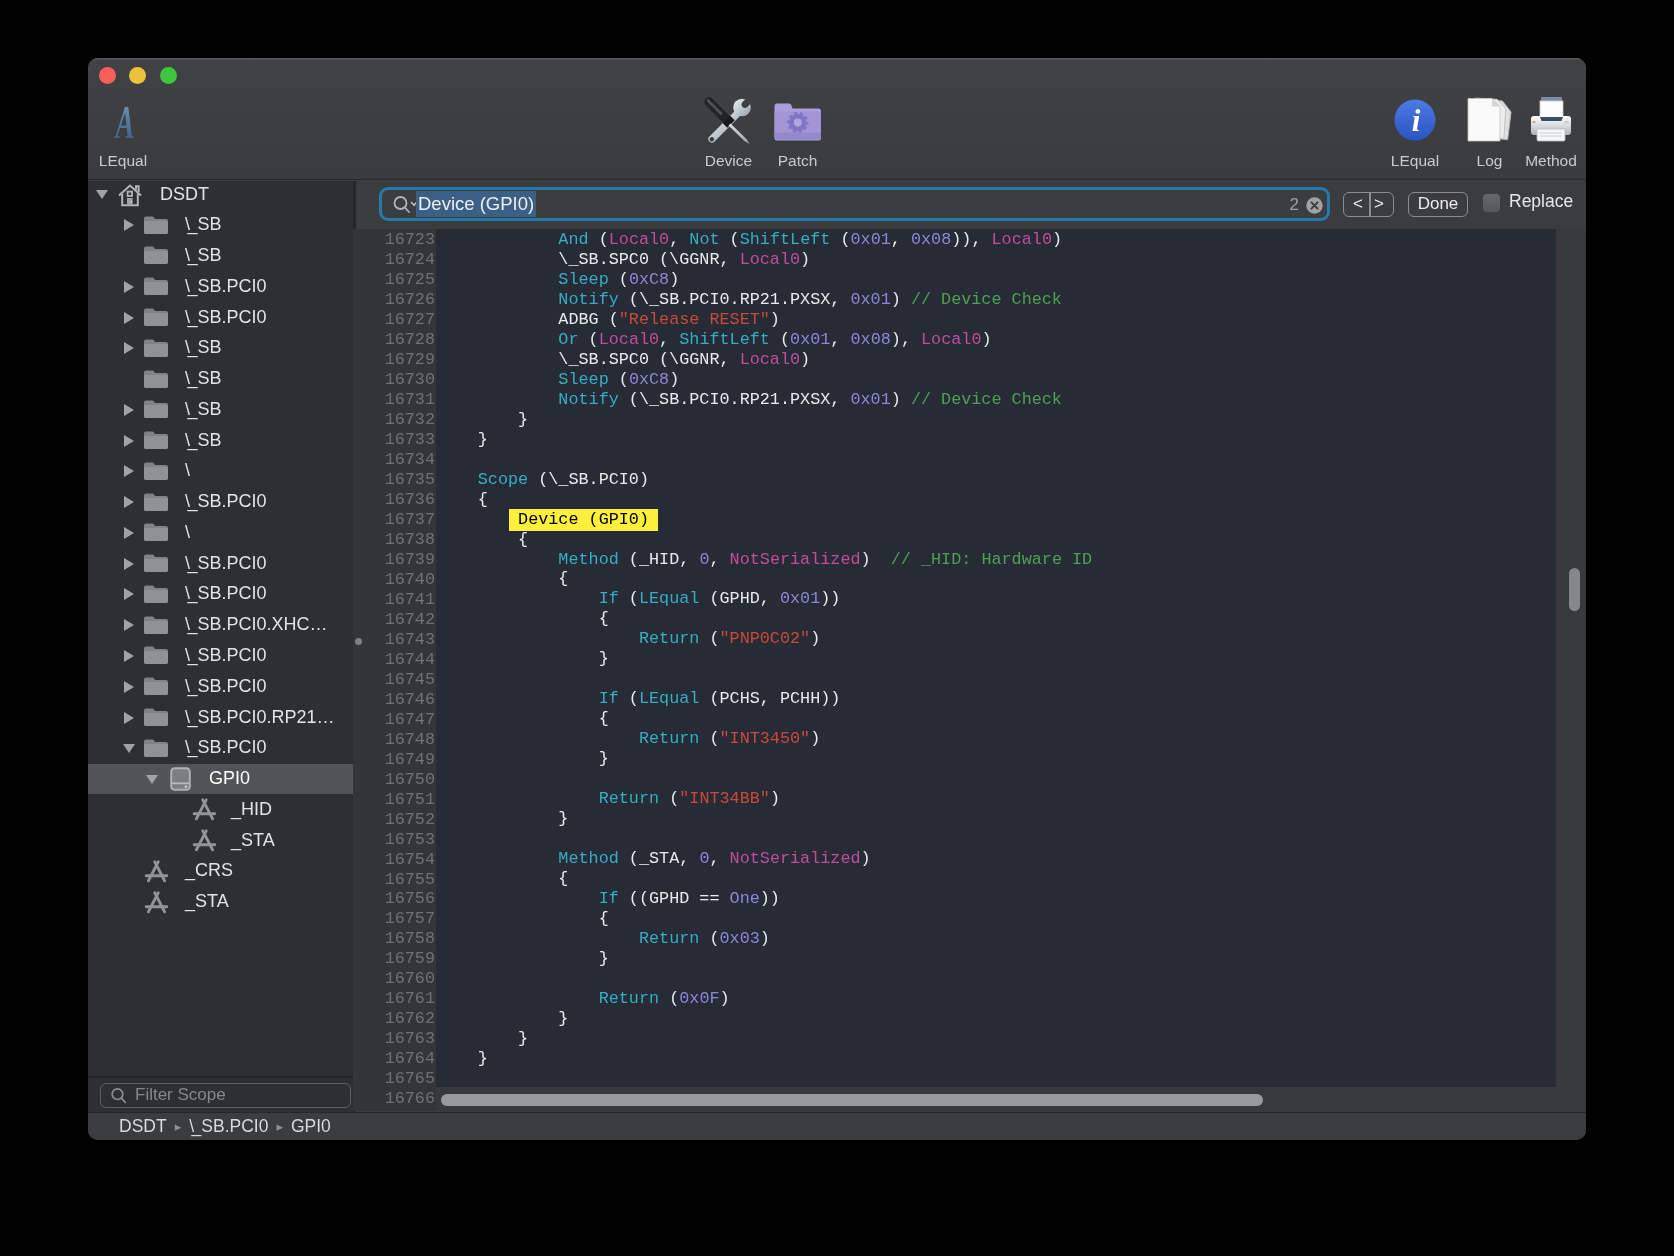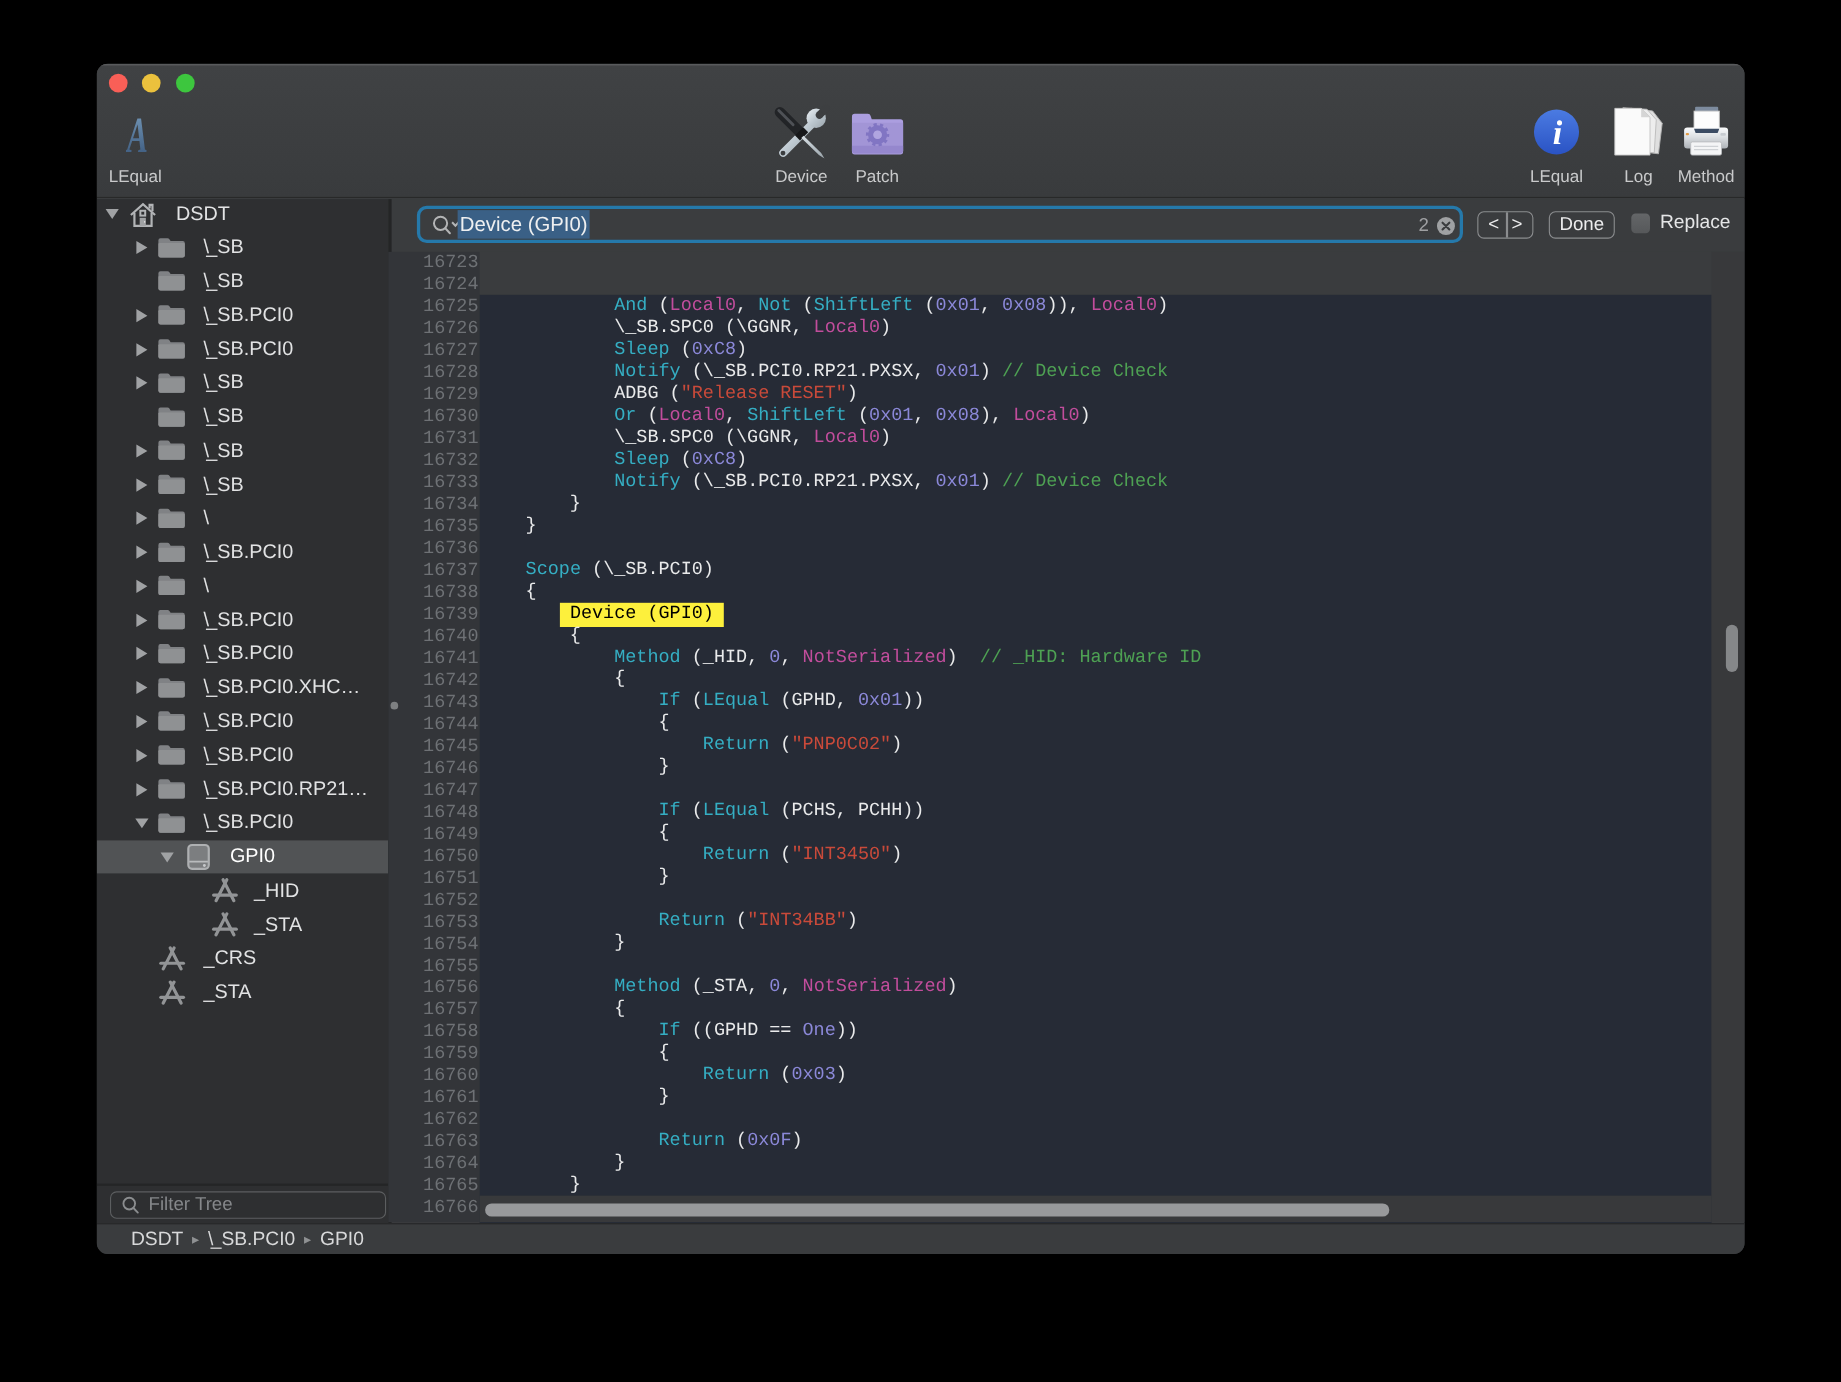--- a/index.html
+++ b/index.html
@@ -34,21 +34,21 @@
 .ticon { position:absolute; }
 .tlabel { position:absolute; } .us { margin-left:-2.5px; }
 #filterwrap { position:absolute; left:0; bottom:0; width:100%; height:36px; border-top:2px solid #242526; }
 #filterbox { position:absolute; left:12px; right:2px; top:5px; height:25px; border:1.5px solid #5c5e60; border-radius:6px; }
 #filterbox span { position:absolute; left:34px; top:1px; color:#85878a; font-size:17px; }
 
 #gutter { position:absolute; left:265px; top:171px; width:82.5px; height:882px; background:#333539; }
 #gutnums { position:absolute; right:0.5px; top:1px; text-align:right;
   font-family:"Liberation Mono", monospace; font-size:16.8px; line-height:19.98px; color:#6e7175; }
 #code { position:absolute; left:347.5px; top:171px; width:1120.0px; height:857.5px;
-  background:#262b36; overflow:hidden;margin-top:39px; }
+  background:#262b36; overflow:hidden; }
 #codelines { position:absolute; left:2px; top:1px; font-family:"Liberation Mono", monospace; font-size:16.8px;
   line-height:19.98px; white-space:pre; color:#e9eaeb; }
 .k { color:#35aec3; } .m { color:#c14d9c; } .n { color:#8b88d8; } .c { color:#4ea153; } .s { color:#c94a3a; }
 .hl { background:#fdf03c; color:#000; padding:1px 9px 2px 9px; margin-left:-9px; }
 
 #vscroll { position:absolute; right:0; top:171px; width:30.5px; height:882px; background:#38393b; }
 #vthumb { position:absolute; left:13px; top:339px; width:11.5px; height:43px; border-radius:6px; background:#858789; }
 #hscroll { position:absolute; left:347.5px; top:1028.5px; width:1120.0px; height:24.5px; background:#38393b; }
 #hthumb { position:absolute; left:5px; top:7px; width:822px; height:12.5px; border-radius:6.5px; background:#98999b; }
 
@@ -373,21 +373,21 @@
  </g>
 </svg></span>
         <span class="tlabel" style="left:97px;top:4.4px">_STA</span>
       </div>
  <div id="filterwrap">
   <div id="filterbox">
    <svg style="position:absolute;left:9px;top:3px" width="18" height="18" viewBox="0 0 18 18">
     <circle cx="7.5" cy="7.2" r="5.3" fill="none" stroke="#8b8d8f" stroke-width="1.7"></circle>
     <path d="M11.3 11.2 L15.3 15.3" stroke="#8b8d8f" stroke-width="1.7" stroke-linecap="round"></path>
    </svg>
-   <span>Filter Tree</span>
+   <span>Filter Scope</span>
   </div>
  </div>
 </div>
 
 <div id="gutter">
       <div id="gutnums">16723<br>16724<br>16725<br>16726<br>16727<br>16728<br>16729<br>16730<br>16731<br>16732<br>16733<br>16734<br>16735<br>16736<br>16737<br>16738<br>16739<br>16740<br>16741<br>16742<br>16743<br>16744<br>16745<br>16746<br>16747<br>16748<br>16749<br>16750<br>16751<br>16752<br>16753<br>16754<br>16755<br>16756<br>16757<br>16758<br>16759<br>16760<br>16761<br>16762<br>16763<br>16764<br>16765<br>16766</div>
     </div>
 <div id="code">
       <div id="codelines"><div style="height:19.98px">            <span class="k">And</span> (<span class="m">Local0</span>, <span class="k">Not</span> (<span class="k">ShiftLeft</span> (<span class="n">0x01</span>, <span class="n">0x08</span>)), <span class="m">Local0</span>)</div><div style="height:19.98px">            \_SB.SPC0 (\GGNR, <span class="m">Local0</span>)</div><div style="height:19.98px">            <span class="k">Sleep</span> (<span class="n">0xC8</span>)</div><div style="height:19.98px">            <span class="k">Notify</span> (\_SB.PCI0.RP21.PXSX, <span class="n">0x01</span>) <span class="c">// Device Check</span></div><div style="height:19.98px">            ADBG (<span class="s">"Release RESET"</span>)</div><div style="height:19.98px">            <span class="k">Or</span> (<span class="m">Local0</span>, <span class="k">ShiftLeft</span> (<span class="n">0x01</span>, <span class="n">0x08</span>), <span class="m">Local0</span>)</div><div style="height:19.98px">            \_SB.SPC0 (\GGNR, <span class="m">Local0</span>)</div><div style="height:19.98px">            <span class="k">Sleep</span> (<span class="n">0xC8</span>)</div><div style="height:19.98px">            <span class="k">Notify</span> (\_SB.PCI0.RP21.PXSX, <span class="n">0x01</span>) <span class="c">// Device Check</span></div><div style="height:19.98px">        }</div><div style="height:19.98px">    }</div><div style="height:19.98px"></div><div style="height:19.98px">    <span class="k">Scope</span> (\_SB.PCI0)</div><div style="height:19.98px">    {</div><div style="height:19.98px">        <span class="hl">Device (GPI0)</span></div><div style="height:19.98px">        {</div><div style="height:19.98px">            <span class="k">Method</span> (_HID, <span class="n">0</span>, <span class="m">NotSerialized</span>)  <span class="c">// _HID: Hardware ID</span></div><div style="height:19.98px">            {</div><div style="height:19.98px">                <span class="k">If</span> (<span class="k">LEqual</span> (GPHD, <span class="n">0x01</span>))</div><div style="height:19.98px">                {</div><div style="height:19.98px">                    <span class="k">Return</span> (<span class="s">"PNP0C02"</span>)</div><div style="height:19.98px">                }</div><div style="height:19.98px"></div><div style="height:19.98px">                <span class="k">If</span> (<span class="k">LEqual</span> (PCHS, PCHH))</div><div style="height:19.98px">                {</div><div style="height:19.98px">                    <span class="k">Return</span> (<span class="s">"INT3450"</span>)</div><div style="height:19.98px">                }</div><div style="height:19.98px"></div><div style="height:19.98px">                <span class="k">Return</span> (<span class="s">"INT34BB"</span>)</div><div style="height:19.98px">            }</div><div style="height:19.98px"></div><div style="height:19.98px">            <span class="k">Method</span> (_STA, <span class="n">0</span>, <span class="m">NotSerialized</span>)</div><div style="height:19.98px">            {</div><div style="height:19.98px">                <span class="k">If</span> ((GPHD == <span class="n">One</span>))</div><div style="height:19.98px">                {</div><div style="height:19.98px">                    <span class="k">Return</span> (<span class="n">0x03</span>)</div><div style="height:19.98px">                }</div><div style="height:19.98px"></div><div style="height:19.98px">                <span class="k">Return</span> (<span class="n">0x0F</span>)</div><div style="height:19.98px">            }</div><div style="height:19.98px">        }</div><div style="height:19.98px">    }</div><div style="height:19.98px"></div></div>
     </div>

